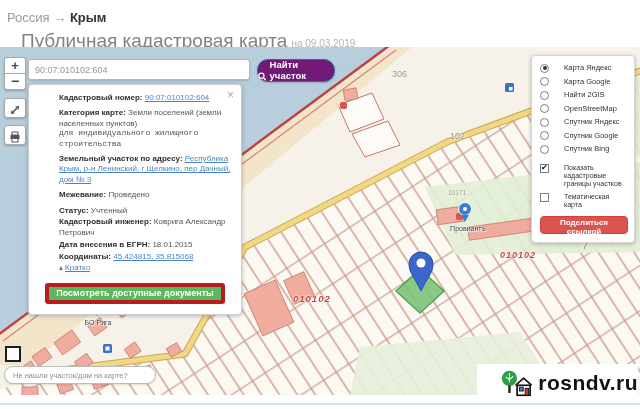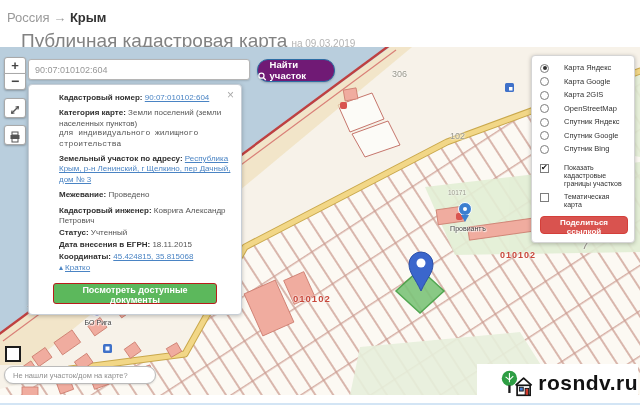--- a/index.html
+++ b/index.html
@@ -33,21 +33,21 @@
         border:1px solid #c7ced6;border-radius:4px;box-shadow:0 1px 4px rgba(0,0,0,.25);
         padding:8px 10px 9px 10px;font-size:8px;color:#555;line-height:1.3;}
   .info-panel .row{margin-bottom:5px;padding-left:20px;}
   .info-panel .row.tight{margin-bottom:1.5px;}
   .info-panel b{color:#2f2f2f;}
   .info-panel a{color:#4a84c4;text-decoration:underline;cursor:pointer;}
   .info-panel .note{margin-top:-3px;margin-bottom:5px;font-family:Liberation Mono, monospace;}
   .close-x{position:absolute;right:7px;top:4px;font-size:12px;color:#aaa;cursor:pointer;line-height:12px;}
   .collapse-link{font-size:8px;color:#4a84c4;cursor:pointer;}
   .collapse-link .arr{color:#4a84c4;margin-right:2px;text-decoration:none;display:inline-block;}
-  .doc-btn{display:block;margin:9px auto 1px auto;width:164px;height:21px;background:#5cb85c;border:1px solid #b91c1c;
+  .doc-btn{display:block;margin:9px auto 1px auto;width:180px;height:21px;background:#5cb85c;border:4px solid #b91c1c;
         border-radius:3px;color:#fff;font-size:9px;font-weight:bold;font-family:"Liberation Sans",sans-serif;cursor:pointer;}
   
   .layers-panel{position:absolute;left:531px;top:8px;width:104px;box-sizing:border-box;background:#fff;
         border:1px solid #d5d5d5;border-radius:4px;box-shadow:0 1px 4px rgba(0,0,0,.25);padding:7px 7px 8px 8px;}
   .opt{display:flex;align-items:flex-start;gap:15px;margin-bottom:4px;cursor:pointer;}
   .opt-label{font-size:7.5px;color:#333;line-height:1.2;}
   .radio{width:7px;height:7px;border:1px solid #7d7d7d;border-radius:50%;background:#fff;display:inline-block;
         position:relative;flex:none;margin-top:0.5px;}
   .radio.on::after{content:"";position:absolute;left:1.5px;top:1.5px;right:1.5px;bottom:1.5px;background:#333;border-radius:50%;}
   .checkbox{width:7px;height:7px;border:1px solid #7d7d7d;background:#fff;display:inline-block;flex:none;
@@ -58,21 +58,21 @@
   .share-btn{display:block;margin:7px auto 0 auto;width:88px;height:18px;background:#d9534f;border:1px solid #d43f3a;
         border-radius:4px;color:#fff;font-size:8px;font-weight:bold;font-family:"Liberation Sans",sans-serif;cursor:pointer;}
   
   .extent-btn{position:absolute;left:5px;top:299px;width:12px;height:12px;background:#fff;border:2px solid #1c1c1c;cursor:pointer;}
   .find-input{position:absolute;left:4px;top:319px;width:152px;height:18px;box-sizing:border-box;border:1px solid #bbb;
         border-radius:9px;padding:0 8px;font-size:7.5px;color:#555;font-family:"Liberation Sans",sans-serif;
         box-shadow:0 1px 2px rgba(0,0,0,.12);}
   .find-input::placeholder{color:#8f8f8f;}
   
   .mlbl{position:absolute;color:#98978b;text-shadow:0 0 2px #fff,0 0 2px #fff;white-space:nowrap;}
-  .mlbl.red{color:#c8473a;letter-spacing:1px;font-weight:bold;}
+  .mlbl.red{color:#c8473a;letter-spacing:1px;font-weight:bold;font-style:italic;}
   .poi-label{position:absolute;font-size:7px;color:#3d3d3d;text-shadow:0 0 2px #fff,0 0 2px #fff,1px 1px 1px #fff;
         text-align:center;white-space:nowrap;}
   
   .logo{position:absolute;left:477px;top:364px;width:161px;height:38px;background:#fff;display:flex;align-items:center;
         gap:5px;padding-left:24px;box-sizing:border-box;text-align:right;}
   .logo-text{font-size:21px;font-weight:bold;color:#121212;letter-spacing:0.5px;}
   .footer-line{position:absolute;left:0;top:403px;width:640px;height:2px;background:#d3e5f5;}
 </style>
 </head>
 <body>
@@ -231,30 +231,30 @@
       <div class="row note">для индивидуального жилищного строительства</div>
       <div class="row">
         <b>Земельный участок по адресу:</b>
         <a>Республика Крым, р-н Ленинский, г Щелкино, пер Дачный, дом № 3</a>
       </div>
       <div class="row">
         <b>Межевание:</b>
         <span>Проведено</span>
       </div>
       <div class="row tight">
+        <b>Статус:</b>
+        <span>Учтенный</span>
+      </div>
+      <div class="row tight">
         <b>Кадастровый инженер:</b>
         <span>Коврига Александр Петрович</span>
       </div>
       <div class="row tight">
-        <b>Статус:</b>
-        <span>Учтенный</span>
-      </div>
-      <div class="row tight">
         <b>Дата внесения в ЕГРН:</b>
-        <span>18.11.2015</span>
+        <span>18.01.2015</span>
       </div>
       <div class="row tight">
         <b>Координаты:</b>
         <a>45.424815, 35.815068</a>
       </div>
       <div class="row tight collapse-link">
         <span class="arr">▴</span><a>Кратко</a>
       </div>
       <button class="doc-btn">Посмотреть доступные документы</button>
     </div>
@@ -263,21 +263,21 @@
       <div class="opt">
         <span class="radio on"></span>
         <span class="opt-label">Карта Яндекс</span>
       </div>
       <div class="opt">
         <span class="radio"></span>
         <span class="opt-label">Карта Google</span>
       </div>
       <div class="opt">
         <span class="radio"></span>
-        <span class="opt-label">Карта 2GIS</span>
+        <span class="opt-label">Найти 2GIS</span>
       </div>
       <div class="opt">
         <span class="radio"></span>
         <span class="opt-label">OpenStreetMap</span>
       </div>
       <div class="opt">
         <span class="radio"></span>
         <span class="opt-label">Спутник Яндекс</span>
       </div>
       <div class="opt">

